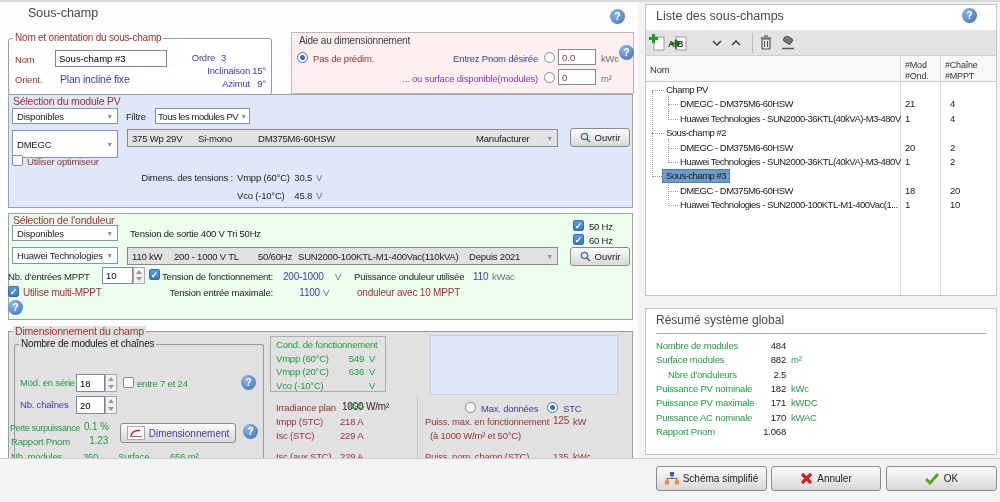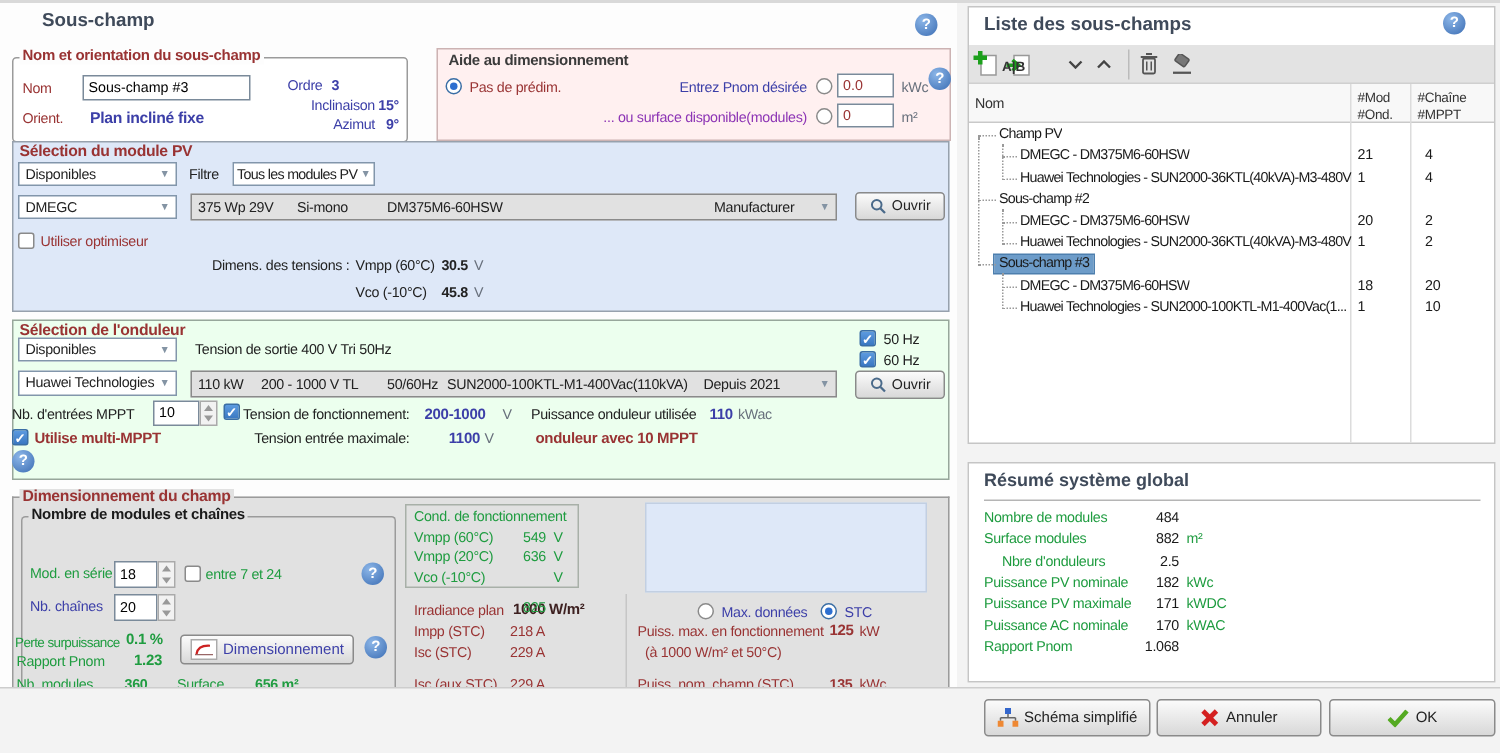--- a/index.html
+++ b/index.html
@@ -1,20 +1,20 @@
 <!DOCTYPE html>
 <html><head>
 <meta charset="utf-8">
 <style>
 html,body{margin:0;padding:0}
 body{width:1000px;height:502px;background:#f3f3f3;font-family:"Liberation Sans",sans-serif;overflow:hidden}
 #app{position:relative;width:1000px;height:502px}
 .abs{position:absolute}
 .t{position:absolute;font-size:9.5px;letter-spacing:-0.2px;color:#222;white-space:nowrap;line-height:10px}
-.b{font-weight:bold}
+.b{font-weight:normal}
 .maroon{color:#993333}
 .navy{color:#3c3fa8}
 .green{color:#1f9c40}
 .gray{color:#68707c}
 .purple{color:#8d35b5}
 .slate{color:#3f4a5a}
 .right{text-align:right}
 .group{position:absolute;border:1px solid #9b9b9b;border-radius:3px}
 .combo{position:absolute;background:#fff;border:1px solid #8296ab;display:flex;align-items:center;font-size:9.5px;letter-spacing:-0.2px;color:#222;padding:0 4px;box-sizing:border-box;white-space:nowrap}
 .combo .chev{margin-left:auto;color:#8494a4;font-size:7px}
@@ -83,21 +83,21 @@
   <div class="t b maroon" style="left:13px;top:96px;font-size:10.5px">Sélection du module PV</div>
   <div class="combo" style="left:12px;top:108px;width:106px;height:16px">
       <span>Disponibles</span>
       <span class="chev">▼</span>
     </div>
   <div class="t" style="left:126px;top:112px">Filtre</div>
   <div class="combo" style="left:155px;top:108px;width:95px;height:16px;padding:0 2px">
       <span style="letter-spacing:-0.45px">Tous les modules PV</span>
       <span class="chev">▼</span>
     </div>
-  <div class="combo" style="left:12px;top:130px;width:106px;height:16px">
+  <div class="combo" style="left:12px;top:130px;width:106px;height:28px">
       <span>DMEGC</span>
       <span class="chev">▼</span>
     </div>
   <div class="combo gcombo" style="left:127px;top:129px;width:431px;height:18px">
     <span>375 Wp 29V</span>
     <span style="position:absolute;left:70px">Si-mono</span>
     <span style="position:absolute;left:130px">DM375M6-60HSW</span>
     <span style="position:absolute;left:348px">Manufacturer</span>
     <span class="chev">▼</span>
   </div>

